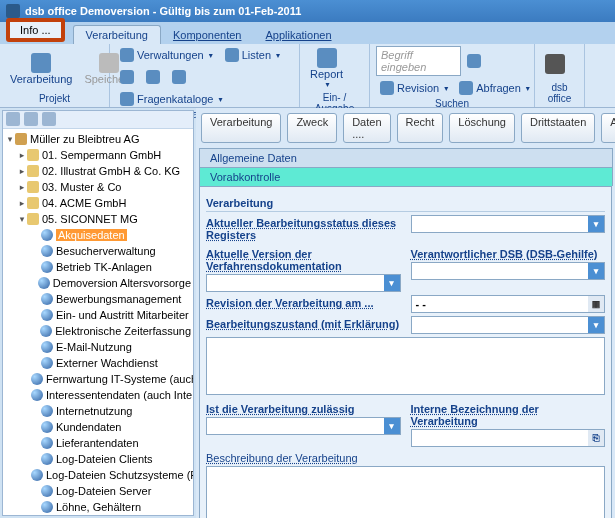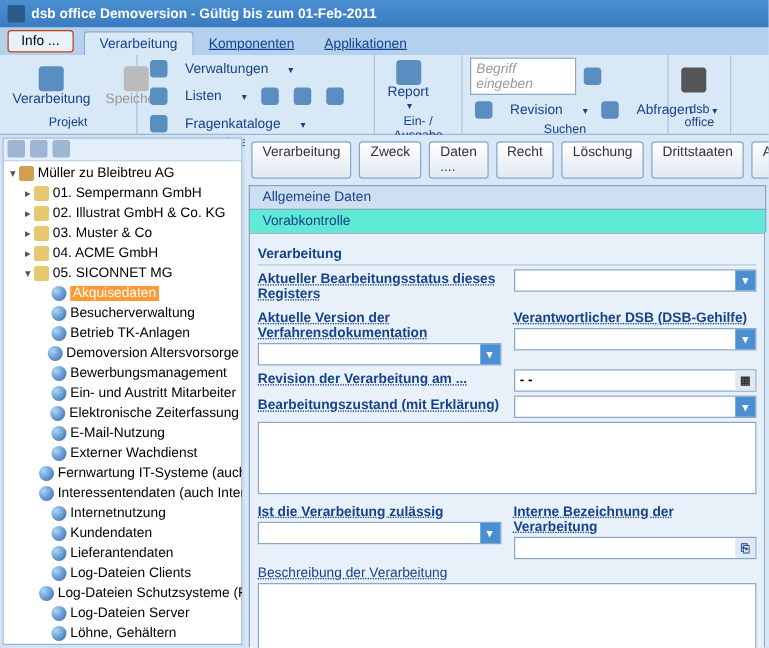--- a/index.html
+++ b/index.html
@@ -2,30 +2,30 @@
 <html><head>
 <meta charset="utf-8">
 <style>
 * { box-sizing: border-box; margin: 0; padding: 0; font-family: Tahoma, Arial, sans-serif; font-size: 11px; }
 body { background: #cfe2f3; width: 615px; height: 518px; overflow: hidden; }
 
 .titlebar { background: linear-gradient(#4b8fd3, #3b7bc0); color: #fff; height: 22px; display: flex; align-items: center; padding: 0 6px; font-weight: bold; }
 .titlebar .icon { width: 14px; height: 14px; background: #2b5a8a; margin-right: 5px; border-radius: 2px; }
 
 .tabstrip { display: flex; background: #b3d1ee; height: 22px; padding-left: 6px; align-items: flex-end; }
-.tabstrip .info { background: #e8f1fa; border: 1px solid #c2410c; border-radius: 3px; padding: 2px 10px; margin-right: 8px; margin-bottom: 2px; cursor: pointer; }
+.tabstrip .info { background: #e8f1fa; border: 4px solid #c2410c; border-radius: 3px; padding: 2px 10px; margin-right: 8px; margin-bottom: 2px; cursor: pointer; }
 .tabstrip .tab { padding: 3px 12px; color: #15428b; cursor: pointer; text-decoration: underline; }
 .tabstrip .tab.active { background: #d9e8f7; border: 1px solid #8aa8c5; border-bottom: none; text-decoration: none; border-radius: 3px 3px 0 0; }
 
 .ribbon { background: #d9e8f7; border-bottom: 1px solid #9cb6d3; display: flex; height: 64px; }
 .ribbon-group { border-right: 1px solid #aac4e0; padding: 2px 6px; display: flex; flex-direction: column; justify-content: space-between; }
 .ribbon-label { text-align: center; color: #15428b; font-size: 10px; padding: 1px 0; }
 .ribbon-row { display: flex; align-items: center; gap: 4px; flex: 1; }
 .rbtn { display: flex; flex-direction: column; align-items: center; padding: 2px 4px; cursor: pointer; color: #15428b; }
-.rbtn-l { flex-direction: row; gap: 14px; }
+.rbtn-l { flex-direction: row; gap: 3px; }
 .rbtn .ic { width: 20px; height: 20px; background: #5a8dc0; border-radius: 3px; }
 .rbtn-s .ic { width: 14px; height: 14px; }
 .rbtn.disabled { color: #999; }
 .rbtn.disabled .ic { background: #bbb; }
 .drop::after { content: "▾"; font-size: 8px; margin-left: 2px; }
 .searchbox { border: 1px solid #8aa8c5; background: #fff; padding: 2px 4px; width: 85px; color: #999; font-style: italic; }
 
 .main { display: flex; height: 410px; }
 
 .tree-pane { width: 192px; background: #fff; border: 1px solid #9cb6d3; margin: 2px; overflow: hidden; }

